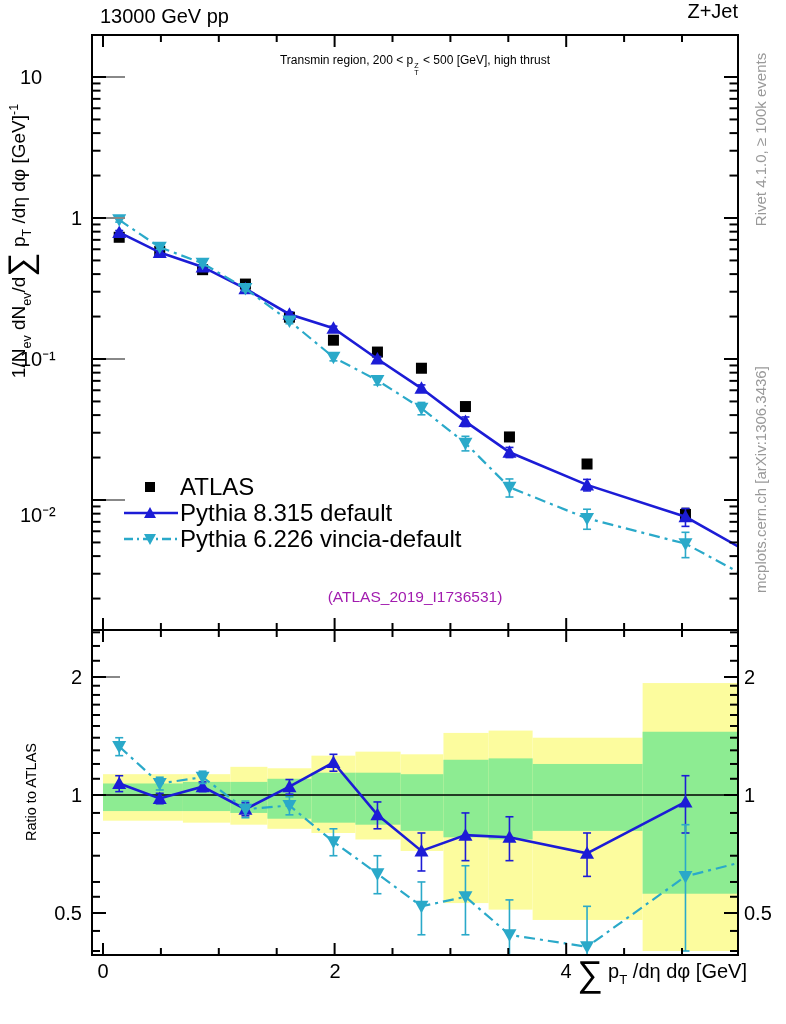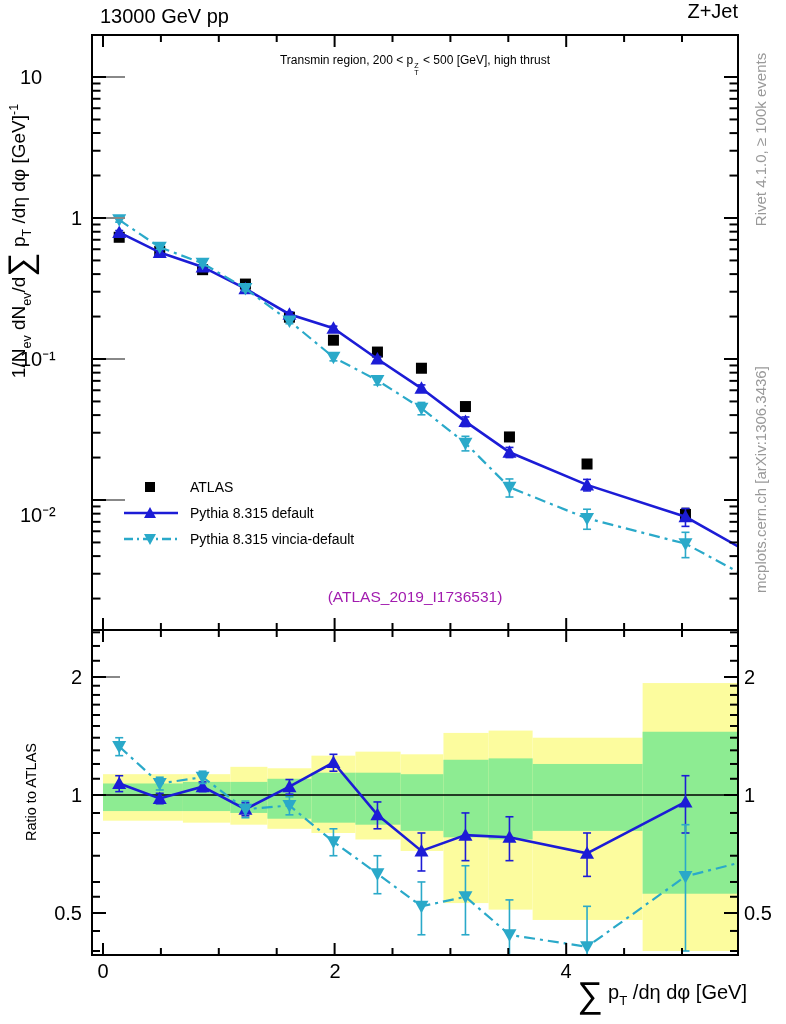--- a/index.html
+++ b/index.html
@@ -1,30 +1,30 @@
 <!DOCTYPE html>
 <html><head>
 <meta charset="utf-8">
 <style>
   html,body{margin:0;padding:0;background:#fff;}
   #page{position:relative;width:786px;height:1024px;background:#fff;overflow:hidden;
-        font-family:"Liberation Sans", sans-serif;color:#000;border-radius:21px;}
+        font-family:"Liberation Sans", sans-serif;color:#000;}
   #plot-svg{position:absolute;left:0;top:0;}
   .lbl{position:absolute;white-space:nowrap;}
   .hdr{font-size:20px;}
   .title{font-size:12px;}
   .tick-lbl{font-size:20px;line-height:26px;}
   .rot{transform:rotate(-90deg);}
   .sub{font-size:66%;vertical-align:-0.45em;}
   .sup{font-size:66%;vertical-align:0.55em;}
   .big{font-size:180%;vertical-align:-0.22em;line-height:0;}
   .stk{display:inline-flex;flex-direction:column;align-items:center;font-size:60%;
        line-height:1;vertical-align:-0.5em;margin:0 1px;}
   .legend-row{display:flex;align-items:center;height:26px;}
-  .legend-label{font-size:14px;margin-left:10px;}
+  .legend-label{font-size:24px;}
   #watermark{font-size:15.5px;color:#a21caf;}
   .note{font-size:15px;color:#999;}
 </style>
 </head>
 <body>
 
 <div id="page">
   <svg id="plot-svg" width="786" height="1024">
       <defs>
         <clipPath id="mclip">
@@ -490,21 +490,21 @@
   <div class="lbl title" id="panel-title" style="left:92px;top:53px;width:646px;text-align:center;"><span>Transmin region, 200 &lt; p</span><span class="stk">
         <span>Z</span>
         <span>T</span>
       </span><span> &lt; 500 [GeV], high thrust</span></div>
 
   <div class="lbl rot" id="ylabel" style="left:-190px;top:228px;width:420px;height:26px;
        text-align:center;font-size:19px;"><span>1/N</span><span class="sub">ev</span><span> dN</span><span class="sub">ev</span><span>/d</span><span class="big">∑</span><span> p</span><span class="sub">T</span><span> /dη dφ  [GeV]</span><span class="sup">-1</span></div>
 
   <div class="lbl rot" id="ratio-ylabel" style="left:-49px;top:784px;width:160px;text-align:center;font-size:14.5px;">Ratio to ATLAS</div>
 
-  <div class="lbl" id="xlabel" style="left:400px;top:960px;width:347px;text-align:right;font-size:20px;margin-top:21px;"><span class="big">∑</span><span> p</span><span class="sub">T</span><span> /dη dφ [GeV]</span></div>
+  <div class="lbl" id="xlabel" style="left:400px;top:960px;width:347px;text-align:right;font-size:20px;"><span class="big">∑</span><span> p</span><span class="sub">T</span><span> /dη dφ [GeV]</span></div>
 
   <div class="lbl rot note" style="left:635px;top:131px;width:250px;text-align:center;">Rivet 4.1.0, ≥ 100k events</div>
   <div class="lbl rot note" style="left:600px;top:471px;width:320px;text-align:center;">mcplots.cern.ch [arXiv:1306.3436]</div>
 
   <div class="lbl" id="watermark" style="left:92px;top:588px;width:646px;text-align:center;">(ATLAS_2019_I1736531)</div>
 
   <div class="lbl" id="legend" style="left:122px;top:474px;">
       <div class="legend-row">
         <svg width="58" height="20">
           <rect x="23" y="5" width="10" height="10" fill="#000000"></rect>
@@ -516,21 +516,21 @@
           <line x1="2" y1="10" x2="56" y2="10" stroke="#1c1cd6" stroke-width="2.4" stroke-dasharray="none"></line>
           <path d="M22,15 L34,15 L28,4 Z" fill="#1c1cd6"></path>
         </svg>
         <span class="legend-label">Pythia 8.315 default</span>
       </div>
       <div class="legend-row">
         <svg width="58" height="20">
           <line x1="2" y1="10" x2="56" y2="10" stroke="#2aa9c9" stroke-width="2.4" stroke-dasharray="9 4 2 4"></line>
           <path d="M22,5 L34,5 L28,16 Z" fill="#2aa9c9"></path>
         </svg>
-        <span class="legend-label">Pythia 8.315 vincia-default</span>
+        <span class="legend-label">Pythia 6.226 vincia-default</span>
       </div>
     </div>
 
   <div id="ticklabels">
       <div class="lbl tick-lbl" style="left:20px;top:64px;width:62px;text-align:left;">10</div>
       <div class="lbl tick-lbl" style="left:20px;top:205px;width:62px;text-align:right;">1</div>
       <div class="lbl tick-lbl" style="left:20px;top:346px;width:62px;text-align:left;">10⁻¹</div>
       <div class="lbl tick-lbl" style="left:20px;top:502px;width:62px;text-align:left;">10⁻²</div>
       <div class="lbl tick-lbl" style="left:20px;top:664px;width:62px;text-align:right;">2</div>
       <div class="lbl tick-lbl" style="left:744px;top:664px;width:62px;text-align:left;">2</div>

